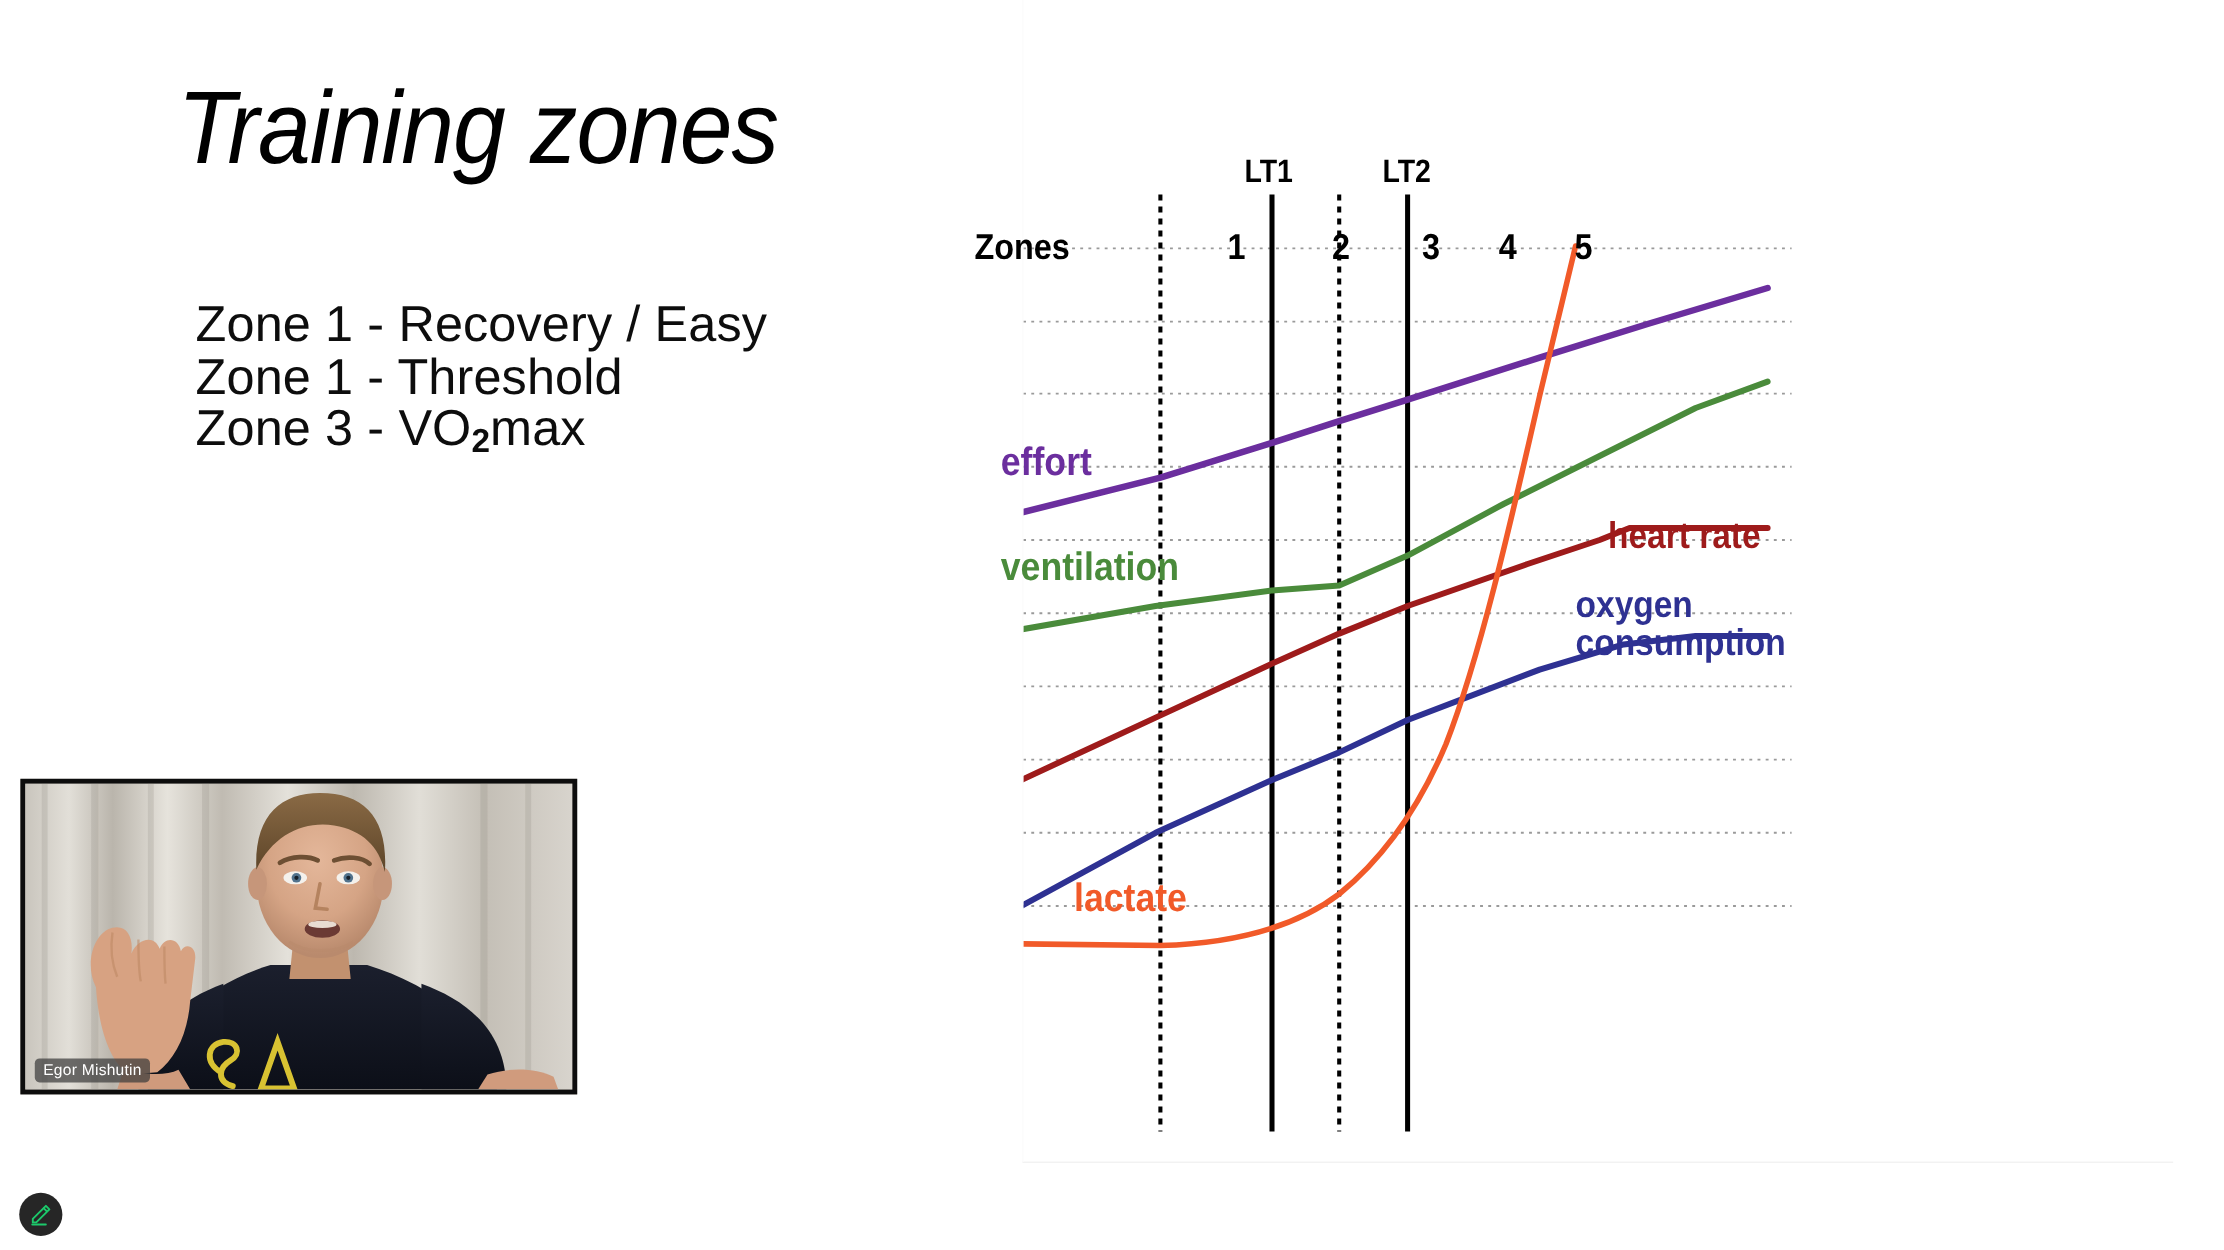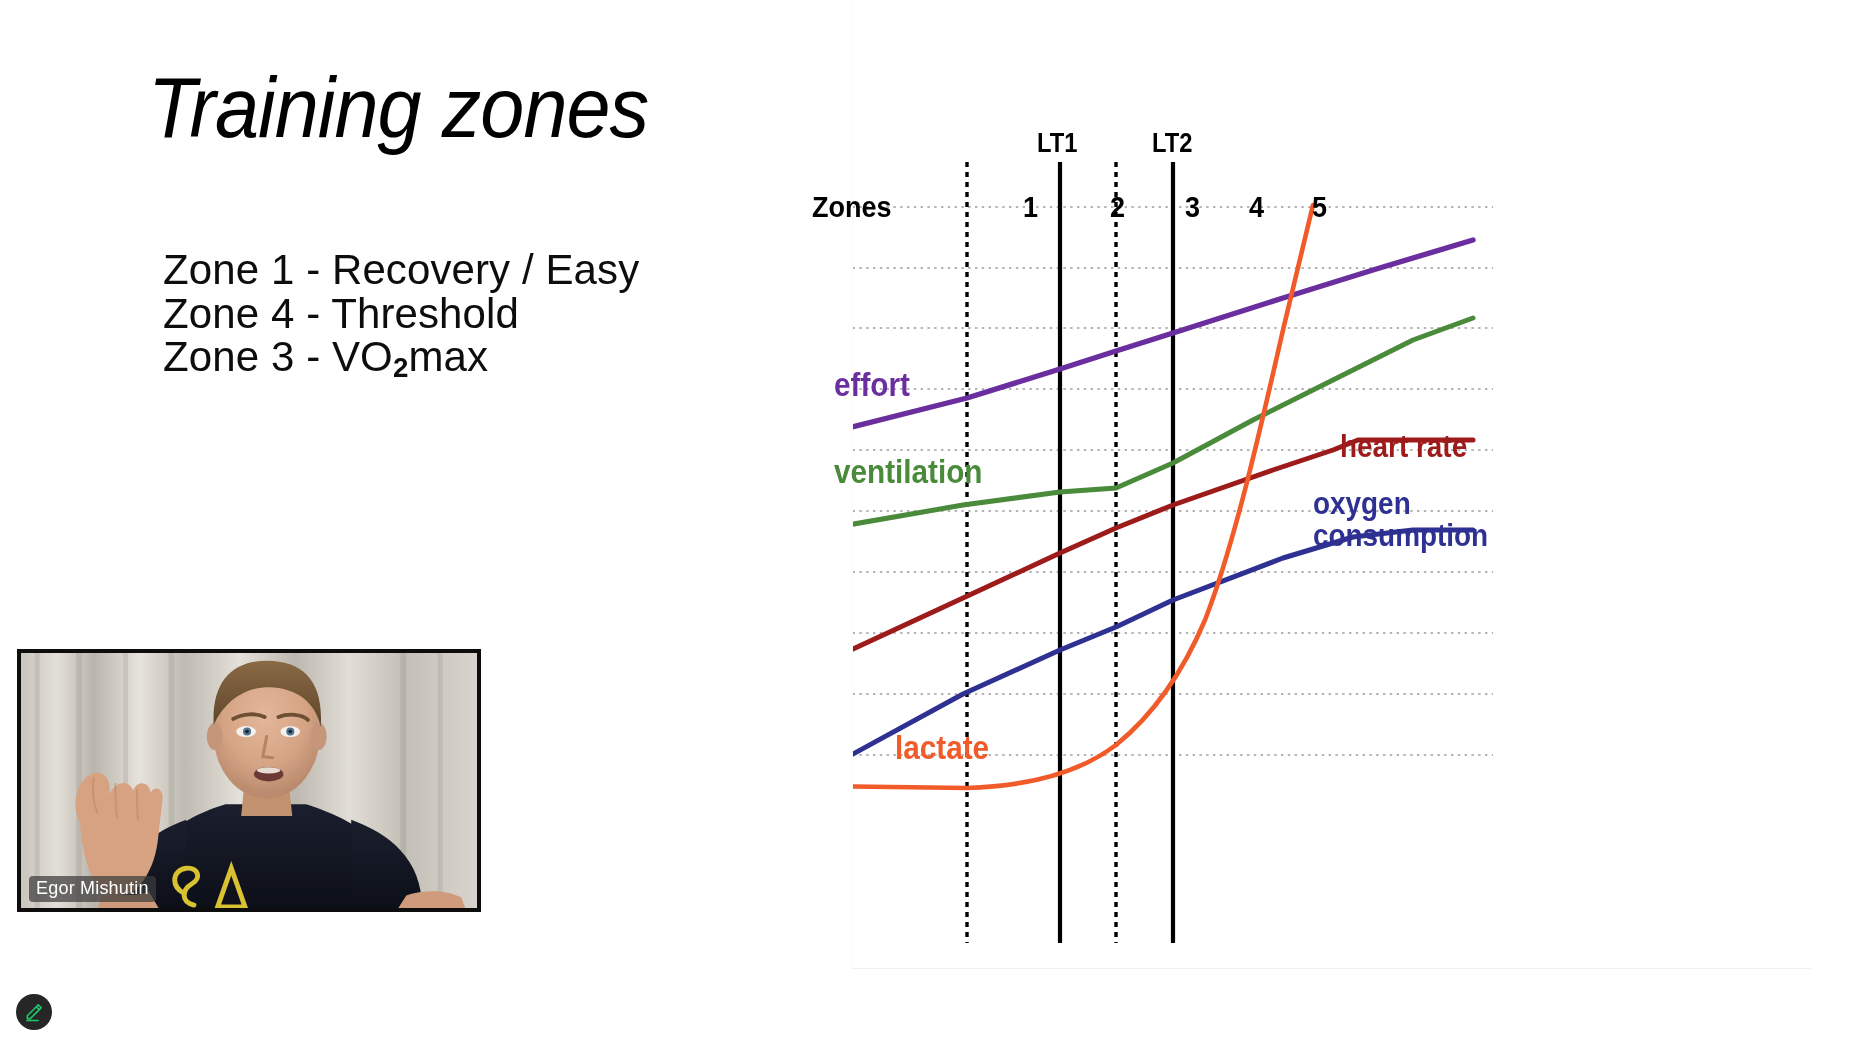--- a/index.html
+++ b/index.html
@@ -139,21 +139,21 @@
     overflow: hidden;
     background: #b9b4ad;
   }
   #video-canvas { position: absolute; inset: 0; width: 100%; height: 100%; }
   #name-badge {
     position: absolute;
     left: 8px;
     bottom: 6px;
     background: rgba(60,60,60,0.72);
     color: #ffffff;
-    font-size: 18px;
+    font-size: 13px;
     padding: 2px 7px 3px 7px;
     border-radius: 4px;
     white-space: nowrap;
     letter-spacing: 0.2px;
   }
 
   
   #annotate-button {
     position: absolute;
     left: 16px;
@@ -168,21 +168,21 @@
     cursor: pointer;
   }
 </style>
 </head>
 <body>
 
 <div id="slide-title">Training zones</div>
 
 <div id="zone-list">
   <div class="zone-line">Zone 1 - Recovery / Easy</div>
-  <div class="zone-line">Zone 4 - Threshold</div>
+  <div class="zone-line">Zone 1 - Threshold</div>
   <div class="zone-line"><span>Zone 3 - VO</span><sub>2</sub><span>max</span></div>
 </div>
 
 <div id="chart-figure">
   <div id="chart-inner">
     <svg class="chart-svg" viewBox="0 0 958 968" preserveAspectRatio="none">
 
       <g stroke="#9a9a9a" stroke-width="1.6" stroke-dasharray="2.4,4.4">
         <line x1="-82" y1="207" x2="640" y2="207"></line>
         <line x1="-82" y1="268" x2="640" y2="268"></line>

